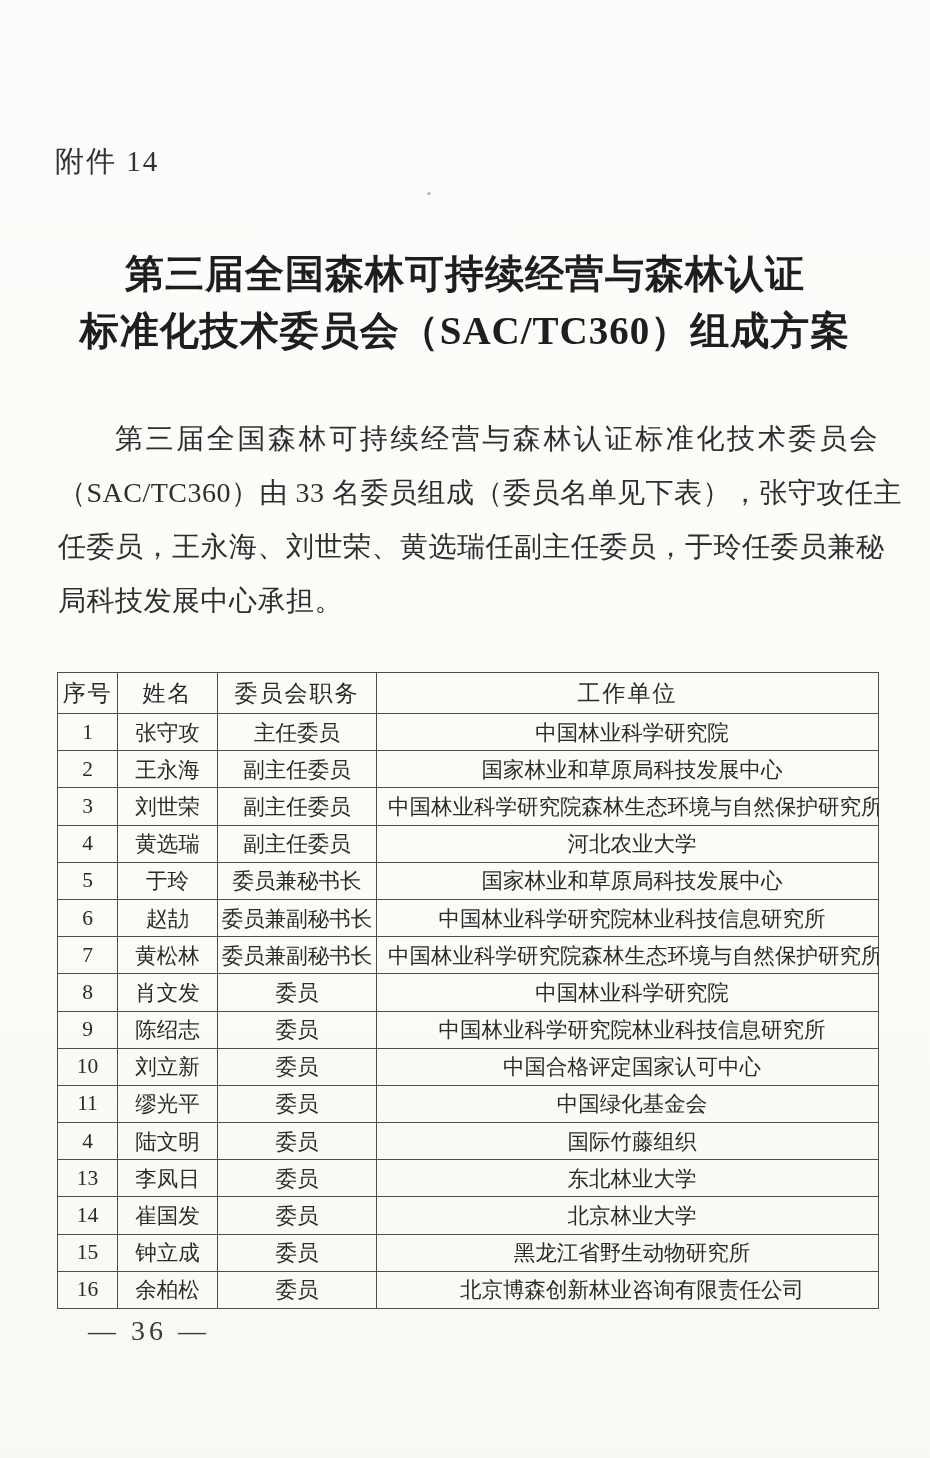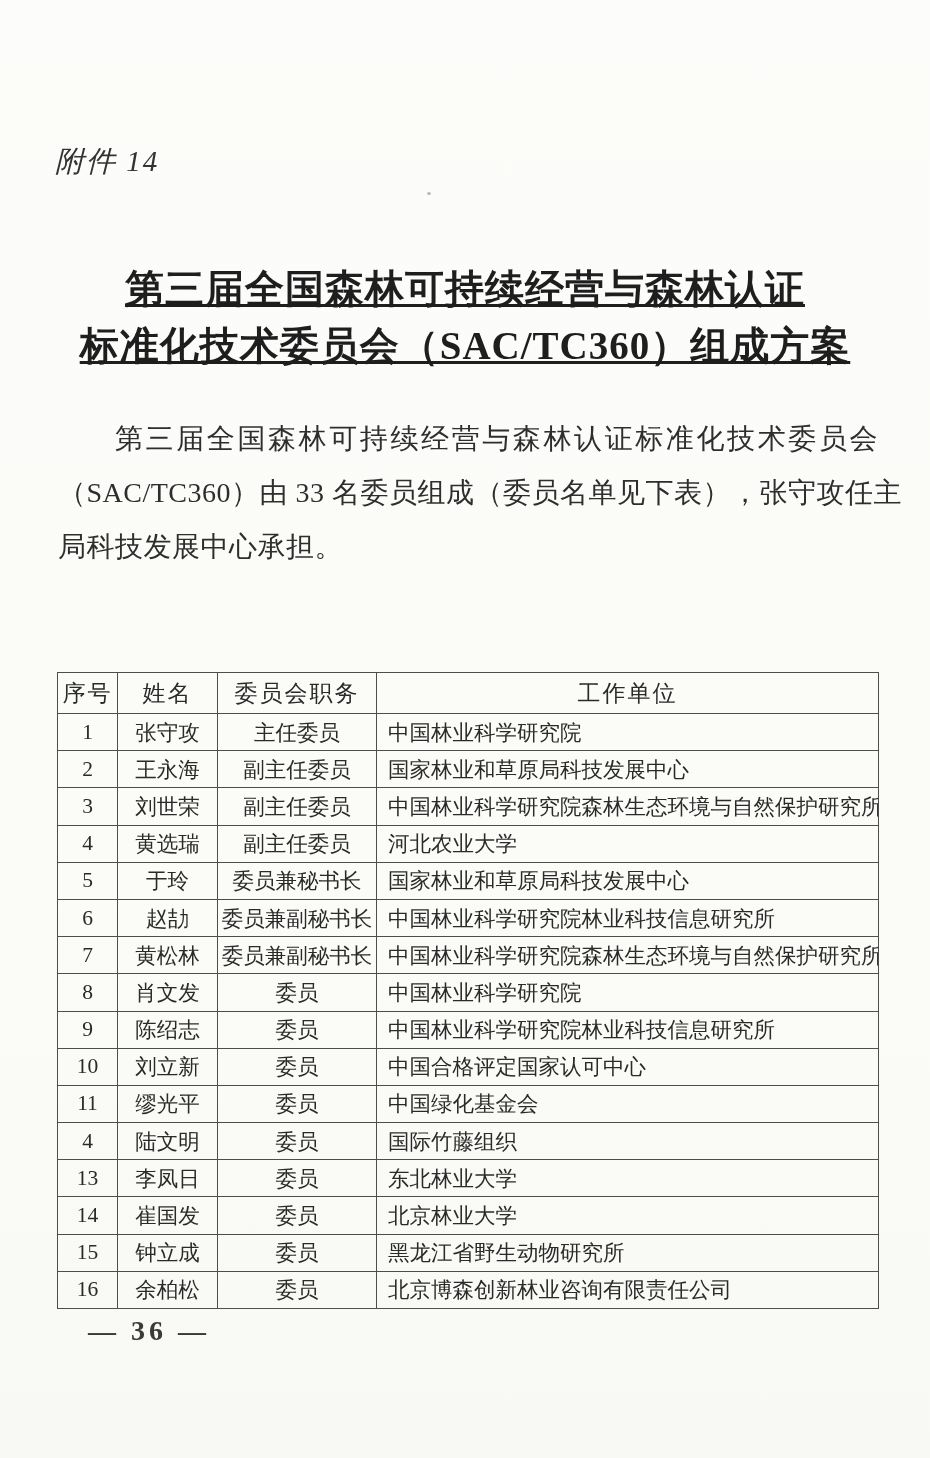--- a/index.html
+++ b/index.html
@@ -10,26 +10,26 @@
     color:#2b2b2b;
     position:relative;
     overflow:hidden;
   }
   .page{
     position:absolute;left:0;top:0;width:930px;height:1458px;
     background:linear-gradient(180deg,#fcfcfa 0%,#fbfbf8 60%,#f8f8f5 100%);
   }
   .attachment-label{
     position:absolute;left:55px;top:142px;
-    font-size:29px;letter-spacing:2px;color:#333;font-style:italic;
+    font-size:29px;letter-spacing:2px;color:#333;
   }
   .doc-title{
-    position:absolute;left:0;top:260px;width:930px;
+    position:absolute;left:0;top:245px;width:930px;
     text-align:center;font-weight:700;color:#1e1e1e;
-    font-size:39px;line-height:57px;letter-spacing:1px;text-decoration:underline;
+    font-size:39px;line-height:57px;letter-spacing:1px;
   }
   .paragraph{
     position:absolute;left:58px;top:412px;width:820px;
     font-size:28px;color:#2e2e2e;
   }
   .para-line{
     height:54px;line-height:54px;
     text-align:justify;text-align-last:justify;
     letter-spacing:0.5px;
     white-space:nowrap;
@@ -47,24 +47,24 @@
   .committee-table col.c4{width:502px;}
   .committee-table th,.committee-table td{
     border:1.6px solid #4d4d4d;
     padding:0 2px;
     text-align:center;
     font-weight:400;
     overflow:hidden;white-space:nowrap;
   }
   .committee-table th{height:40px;font-size:23px;letter-spacing:2px;font-family:Liberation Serif, serif;}
   .committee-table td{height:36.2px;}
-  .committee-table td.org{text-align:left;padding-left:11px;letter-spacing:0px;}
+  .committee-table td.org{text-align:center;padding-left:11px;letter-spacing:0px;}
   .page-number{
     position:absolute;left:88px;top:1315px;
-    font-size:28px;letter-spacing:4px;color:#3a3a3a;font-weight:bold;
+    font-size:28px;letter-spacing:4px;color:#3a3a3a;
   }
   .speck{
     position:absolute;left:427px;top:192px;width:4px;height:3px;
     background:#b9b9b6;border-radius:50%;
   }
 </style>
 </head>
 <body>
 
 <div class="page">
@@ -74,20 +74,21 @@
   <div class="speck"></div>
 
   <div class="doc-title">
     <div>第三届全国森林可持续经营与森林认证</div>
     <div>标准化技术委员会（SAC/TC360）组成方案</div>
   </div>
 
   <div class="paragraph">
       <div class="para-line first">第三届全国森林可持续经营与森林认证标准化技术委员会</div>
       <div class="para-line">（SAC/TC360）由 33 名委员组成（委员名单见下表），张守攻任主</div>
+      <div class="para-line">任委员，王永海、刘世荣、黄选瑞任副主任委员，于玲任委员兼秘</div>
       <div class="para-line last">局科技发展中心承担。</div>
     </div>
 
   <table class="committee-table">
     <colgroup>
       <col class="c1">
         <col class="c2">
         <col class="c3">
         <col class="c4">
     </colgroup>

